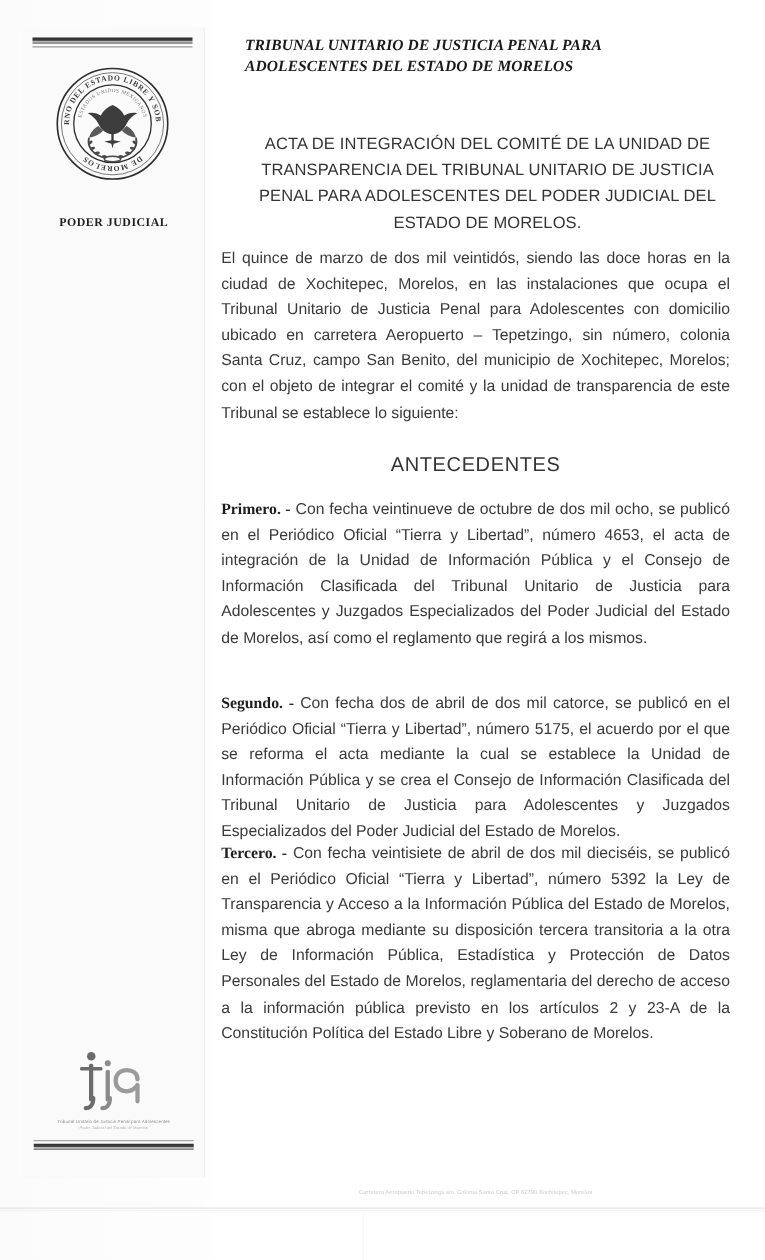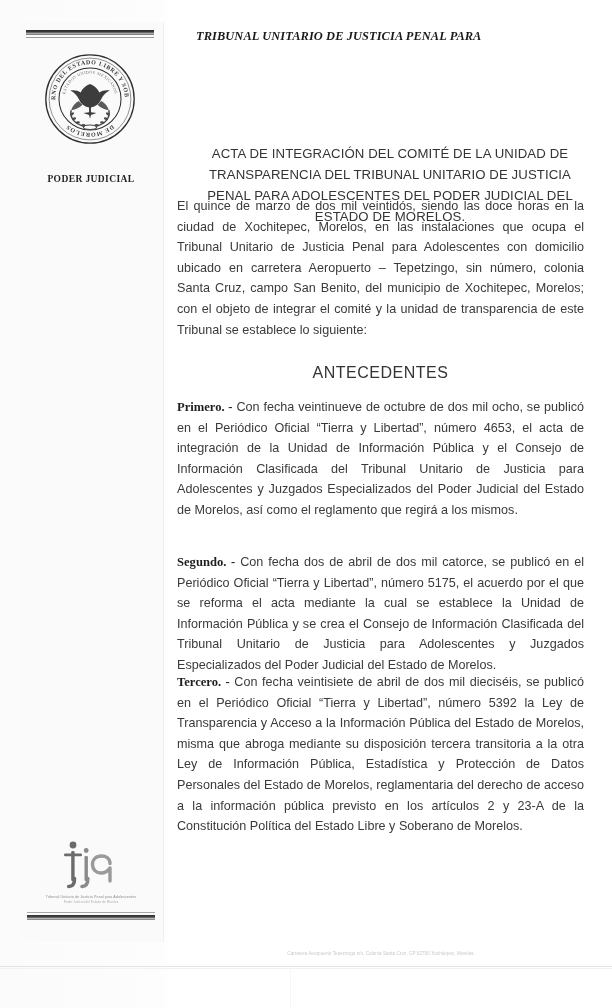--- a/index.html
+++ b/index.html
@@ -104,21 +104,20 @@
   .doc-title {
     position: absolute;
     left: 196px;
     top: 104px;
     width: 388px;
     text-align: center;
     font-size: 13.2px;
     line-height: 21px;
     color: #343434;
     letter-spacing: 0.1px;
-    margin-top: 39px;
   }
 
   
   .body-block {
     position: absolute;
     left: 177px;
     width: 407px;
     text-align: justify;
     text-justify: inter-word;
     font-size: 12.6px;
@@ -278,20 +277,21 @@
         <ellipse cx="57" cy="78" rx="2.3" ry="1.3"></ellipse>
       </g>
       <ellipse cx="50" cy="80" rx="7" ry="2.4" fill="none" stroke="#4a4a4a" stroke-width="1.2"></ellipse>
     </svg>
   </div>
 
   <div class="seal-caption">PODER JUDICIAL</div>
 
   <div class="doc-header">
     <div>TRIBUNAL UNITARIO DE JUSTICIA PENAL PARA</div>
+    <div>ADOLESCENTES DEL ESTADO DE MORELOS</div>
   </div>
 
   <div class="doc-title">ACTA DE INTEGRACIÓN DEL COMITÉ DE LA UNIDAD DE TRANSPARENCIA DEL TRIBUNAL UNITARIO DE JUSTICIA PENAL PARA ADOLESCENTES DEL PODER JUDICIAL DEL ESTADO DE MORELOS.</div>
 
   <div class="body-block p-preamble">El quince de marzo de dos mil veintidós, siendo las doce horas en la ciudad de Xochitepec, Morelos, en las instalaciones que ocupa el Tribunal Unitario de Justicia Penal para Adolescentes con domicilio ubicado en carretera Aeropuerto – Tepetzingo, sin número, colonia Santa Cruz, campo San Benito, del municipio de Xochitepec, Morelos; con el objeto de integrar el comité y la unidad de transparencia de este Tribunal se establece lo siguiente:</div>
 
   <div class="section-heading">ANTECEDENTES</div>
 
   <div class="body-block p-primero">
     <span class="lead">Primero. -</span><span> Con fecha veintinueve de octubre de dos mil ocho, se publicó en el Periódico Oficial “Tierra y Libertad”, número 4653, el acta de integración de la Unidad de Información Pública y el Consejo de Información Clasificada del Tribunal Unitario de Justicia para Adolescentes y Juzgados Especializados del Poder Judicial del Estado de Morelos, así como el reglamento que regirá a los mismos.</span>

